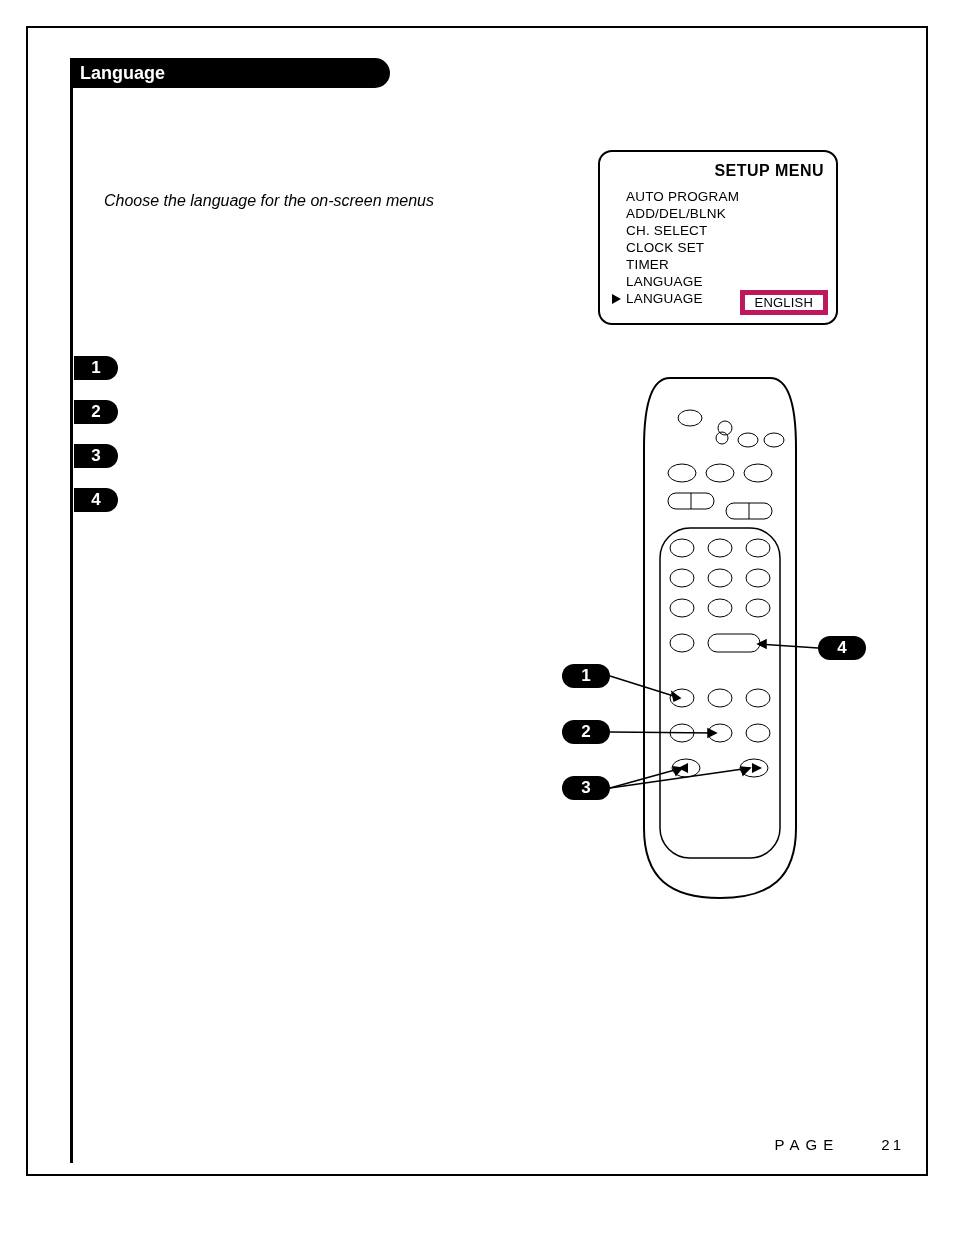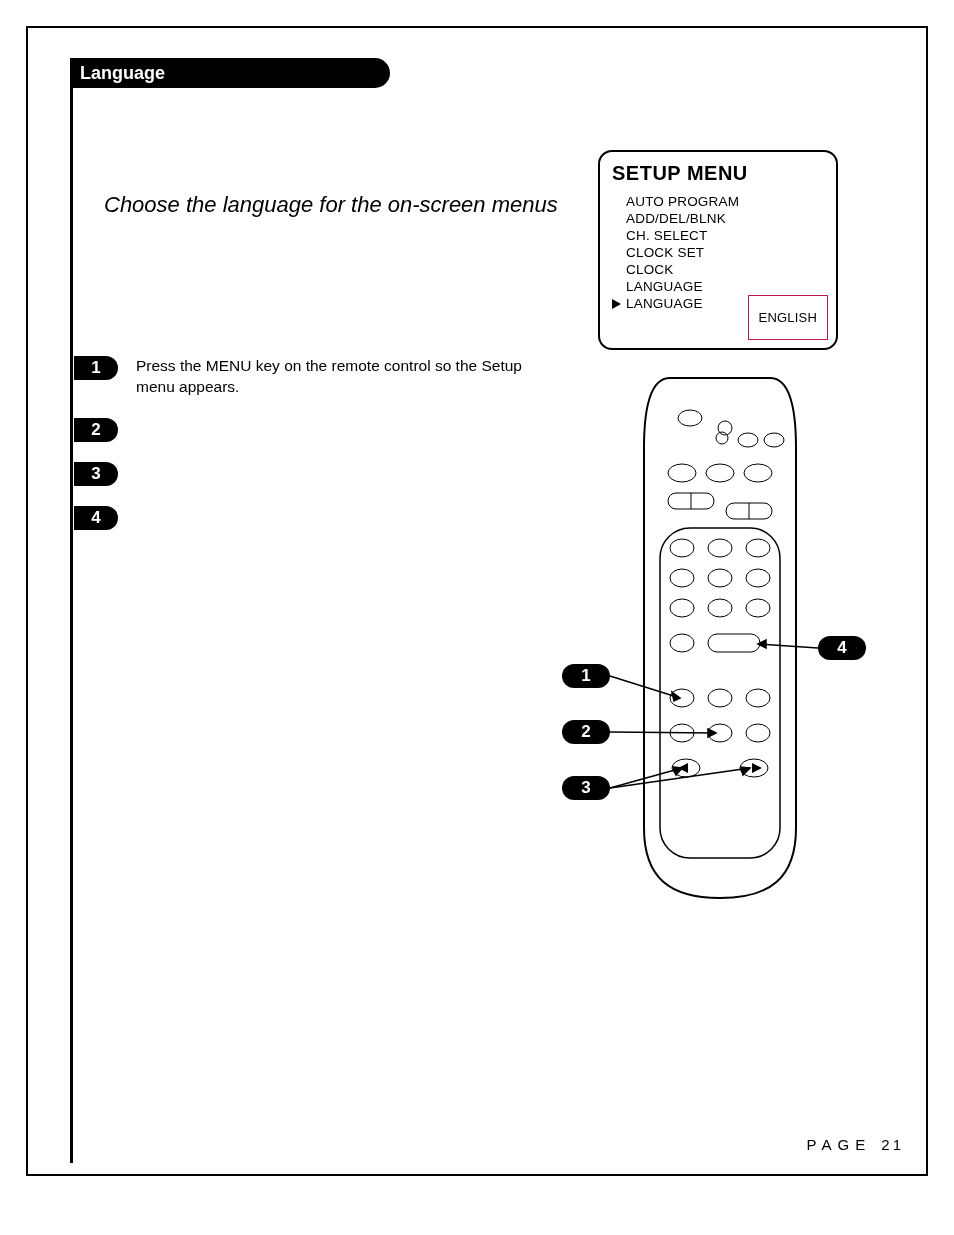--- a/index.html
+++ b/index.html
@@ -30,57 +30,57 @@
     font-weight: bold;
     font-size: 18px;
     line-height: 30px;
     padding-left: 10px;
     border-radius: 0 15px 15px 0;
   }
   .intro-text {
     position: absolute;
     left: 104px; top: 192px;
     font-style: italic;
-    font-size: 22px;
+    font-size: 16px;
   }
   .setup-menu {
     position: absolute;
     left: 598px; top: 150px;
     width: 240px;
     border: 2px solid #000;
     border-radius: 14px;
     padding: 10px 12px 8px 12px;
     font-size: 13.5px;
   }
   .setup-menu-title {
-    text-align: left;
-    font-weight: bold;
-    font-size: 20px;
+    text-align: right;
+    font-weight: bold;
+    font-size: 16px;
     margin-bottom: 8px;
     letter-spacing: 0.5px;
   }
   .menu-item {
     padding: 1px 0 1px 14px;
     position: relative;
     font-weight: 500;
     letter-spacing: 0.2px;
   }
   .menu-item.selected::before {
     content: "";
     position: absolute;
     left: 0; top: 4px;
     width: 0; height: 0;
     border-left: 9px solid #000;
     border-top: 5px solid transparent;
     border-bottom: 5px solid transparent;
   }
   .menu-item .value {
     float: right;
-    border: 1px solid #be185d;
-    padding: 14px 10px;
+    border: 5px solid #be185d;
+    padding: 0 10px;
     font-size: 13px;
     margin-top: -1px;
     margin-right: -4px;
     text-align: right;
   }
   .steps {
     position: absolute;
     left: 74px; top: 356px;
     width: 480px;
   }
@@ -131,50 +131,49 @@
     stroke: #000;
     stroke-width: 1.5;
     fill: none;
   }
   .page-footer {
     position: absolute;
     right: 50px; top: 1136px;
     font-size: 15px;
     letter-spacing: 6px;
   }
-  .page-footer .pnum { letter-spacing: 3px; }
+  .page-footer .pnum { letter-spacing: 3px; margin-left: 32px; }
 </style>
 </head>
 <body>
 
 <div class="page-border"></div>
 <div class="vertical-rule"></div>
 
 <div class="section-tab">Language</div>
 
 <div class="intro-text">Choose the language for the on-screen menus</div>
 
 <div class="setup-menu">
   <div class="setup-menu-title">SETUP MENU</div>
   <div class="menu-item">AUTO PROGRAM</div>
   <div class="menu-item">ADD/DEL/BLNK</div>
   <div class="menu-item">CH. SELECT</div>
   <div class="menu-item">CLOCK SET</div>
-  <div class="menu-item">CLOCK</div>
+  <div class="menu-item">TIMER</div>
   <div class="menu-item">LANGUAGE</div>
   <div class="menu-item selected">
     <span>LANGUAGE</span>
     <span class="value">ENGLISH</span>
   </div>
 </div>
 
 <div class="steps">
   <div class="step">
     <div class="step-num">1</div>
-    <div class="step-text">Press the MENU key on the remote control so the Setup menu appears.</div>
   </div>
   <div class="step">
     <div class="step-num">2</div>
   </div>
   <div class="step">
     <div class="step-num">3</div>
   </div>
   <div class="step">
     <div class="step-num">4</div>
   </div>

